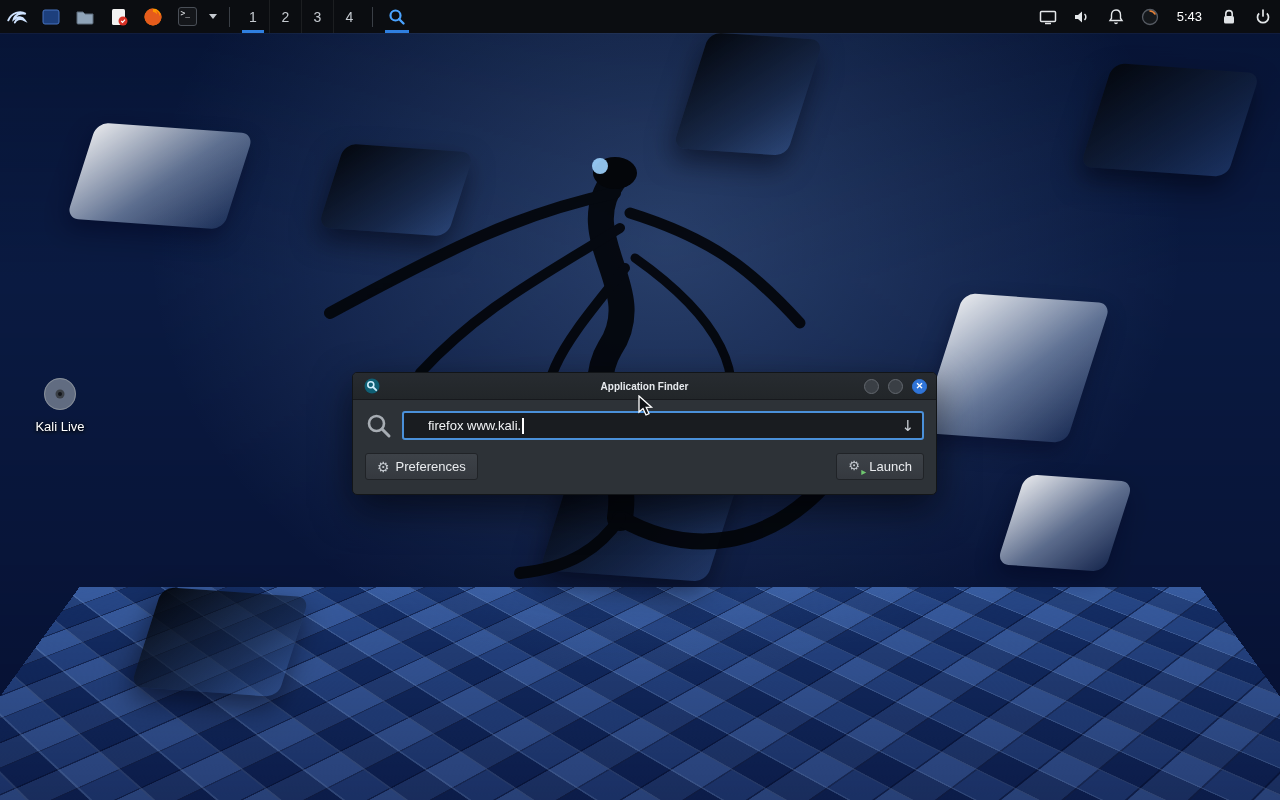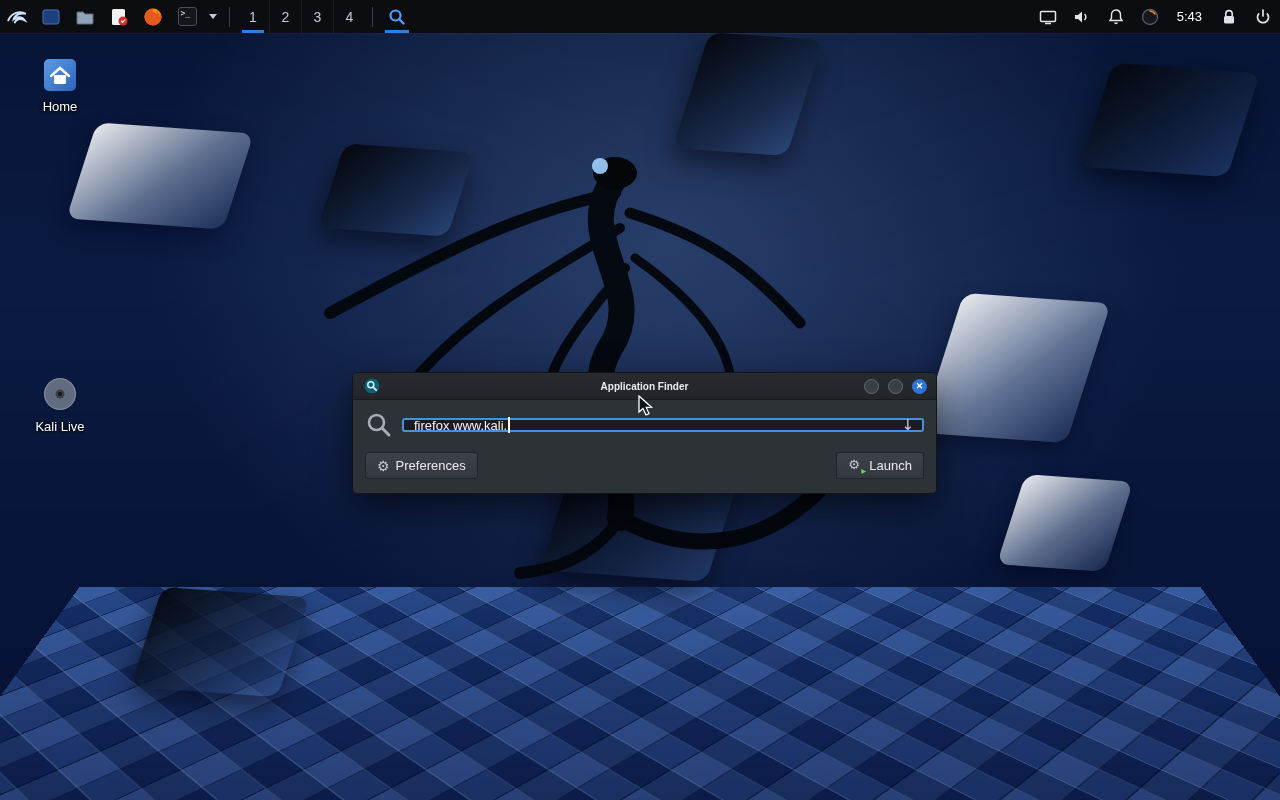--- a/index.html
+++ b/index.html
@@ -68,22 +68,22 @@
   .ticon{position:absolute;left:11px;top:5px;}
   .ttitle{position:absolute;left:0;right:0;top:0;height:27px;display:flex;align-items:center;
           justify-content:center;color:#e7eaee;font-size:10px;font-weight:bold;pointer-events:none;}
   .wbtns{position:absolute;right:9px;top:6px;display:flex;gap:9px;align-items:center;}
   .wbtn{width:15px;height:15px;border-radius:50%;border:1px solid #62676e;background:#3a3f45;
         padding:0;cursor:pointer;display:flex;align-items:center;justify-content:center;}
   .wbtn.close{background:#2f74d8;border-color:#2f74d8;}
   .wbtn.close span{color:#fff;font-size:9px;line-height:1;font-weight:bold;}
   .fbody{padding:11px 12px 14px 12px;}
   .srow{display:flex;align-items:center;gap:9px;}
-  .sfield{position:relative;flex:1;height:14px;background:#191c20;border:2px solid #4a90d9;
-          border-radius:3px;display:flex;align-items:center;padding:0 28px 0 10px;cursor:text;}
+  .sfield{position:relative;flex:1;height:29px;background:#191c20;border:2px solid #4a90d9;
+          border-radius:3px;display:flex;align-items:center;padding:0 28px 0 24px;cursor:text;}
   .sval{color:#f2f4f6;font-size:13px;white-space:pre;}
   .tcaret{display:inline-block;width:1.5px;height:16px;background:#ffffff;margin-left:1px;
           animation:blink 1.1s step-end infinite;}
   @keyframes blink{0%,60%{opacity:1}61%,100%{opacity:0}}
   .drop{position:absolute;right:8px;top:50%;transform:translateY(-50%);color:#c9ced4;
         font-size:15px;cursor:pointer;font-family:"DejaVu Sans",sans-serif;}
   .brow{display:flex;justify-content:space-between;margin-top:13px;}
   .fbtn{display:flex;align-items:center;gap:6px;height:27px;padding:0 11px;
         background:linear-gradient(180deg,#3d4248,#35393f);border:1px solid #202327;
         border-radius:3px;color:#e9ebee;font-size:13px;cursor:pointer;font-family:inherit;}
@@ -119,34 +119,20 @@
         <path d="M360,95 C440,120 480,150 530,205" stroke-width="11"></path>
         <path d="M365,140 C450,200 480,260 450,310" stroke-width="9"></path>
         <path d="M350,400 C420,440 500,430 560,360" stroke-width="16"></path>
         <path d="M350,400 C330,430 300,450 250,455" stroke-width="12"></path>
       </g>
       <ellipse cx="345" cy="55" rx="22" ry="16" fill="#04060a"></ellipse>
       <circle cx="330" cy="48" r="8" fill="#9fd4ff" opacity="0.9"></circle>
     </svg>
   </div>
 
-  <div class="dicon" style="top:56px">
-    <svg width="38" height="38" viewBox="0 0 38 38">
-      <defs>
-          <linearGradient id="hg" x1="0" y1="0" x2="1" y2="1">
-        <stop offset="0" stop-color="#5b9bea"></stop>
-            <stop offset="1" stop-color="#2d63b8"></stop>
-          </linearGradient>
-        </defs>
-      <rect x="3" y="3" width="32" height="32" rx="5" fill="url(#hg)"></rect>
-      <path d="M10,20 L19,12 L28,20" stroke="#fff" stroke-width="2.5" fill="none" stroke-linecap="round"></path>
-      <rect x="13" y="19" width="12" height="9" rx="1" fill="#fff"></rect>
-    </svg>
-    <span class="lbl">Home</span>
-  </div>
 
 
 
   <div class="dicon" style="top:374px">
     <svg width="40" height="40" viewBox="0 0 40 40">
       <circle cx="20" cy="20" r="16" fill="#b9bfc6" opacity="0.5"></circle>
       <circle cx="20" cy="20" r="15.5" fill="none" stroke="#8f969e" opacity="0.8"></circle>
       <circle cx="20" cy="20" r="4.5" fill="#3a3f46"></circle>
       <circle cx="20" cy="20" r="2" fill="#12151a"></circle>
     </svg>

